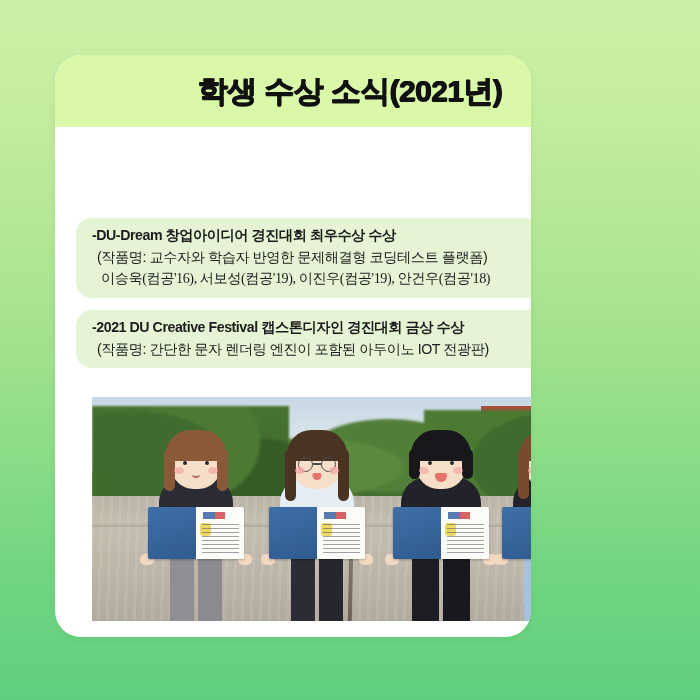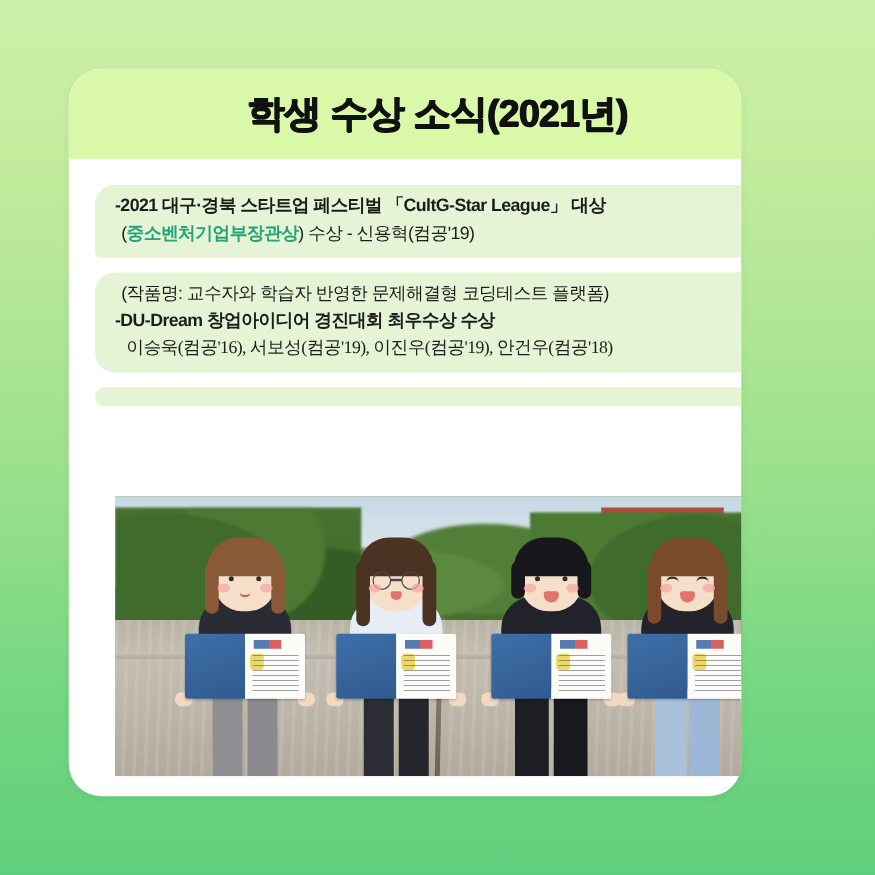--- a/index.html
+++ b/index.html
@@ -14,21 +14,21 @@
   #stage {
     position: relative;
     width: 700px; height: 700px;
     background: linear-gradient(180deg, #cdf0a8 0%, #c3ec9d 18%, #9fe18d 52%, #74d681 80%, #60cf7d 100%);
   }
 
   
   #card {
     position: absolute;
     left: 55px; top: 55px;
-    width: 538px; height: 582px;
+    width: 476px; height: 582px;
     background: #ffffff;
     border-radius: 26px;
     overflow: hidden;
     box-shadow: 0 2px 6px rgba(60,120,60,0.10);
   }
 
   
   #header {
     position: absolute;
     left: 0; top: 0;
@@ -267,32 +267,30 @@
 <body>
 
 <div id="stage">
 
   <div id="card">
 
     <div id="header">
       <div id="header-title">학생 수상 소식(2021년)</div>
     </div>
 
-    <div class="bubble" id="bubble-0">
-      <div class="line l0">-2021 대구·경북 스타트업 페스티벌 「CultG-Star League」 대상</div>
-      <div class="line l1"><span>(</span><span class="hl">중소벤처기업부장관상</span><span>) 수상 - 신용혁(컴공'19)</span></div>
-    </div>
 
     <div class="bubble" id="bubble-1">
+      <div class="line l0">-DU-Dream 창업아이디어 경진대회 최우수상 수상</div>
       <div class="line l1">(작품명: 교수자와 학습자 반영한 문제해결형 코딩테스트 플랫폼)</div>
-      <div class="line l0">-DU-Dream 창업아이디어 경진대회 최우수상 수상</div>
       <div class="line l2">이승욱(컴공'16), 서보성(컴공'19), 이진우(컴공'19), 안건우(컴공'18)</div>
     </div>
 
     <div class="bubble" id="bubble-2">
+      <div class="line l0">-2021 DU Creative Festival 캡스톤디자인 경진대회 금상 수상</div>
+      <div class="line l1">(작품명: 간단한 문자 렌더링 엔진이 포함된 아두이노 IOT 전광판)</div>
     </div>
 
     <div id="photo" aria-label="네 명의 학생이 파란색 상장 케이스를 들고 캠퍼스 도로에 서 있는 단체 사진">
       <div class="ph-sky"></div>
       <div class="ph-trees-c"></div>
       <div class="ph-building"></div>
       <div class="ph-trees-l"></div>
       <div class="ph-trees-r"></div>
       <div class="ph-grass"></div>
       <div class="ph-road"></div>

